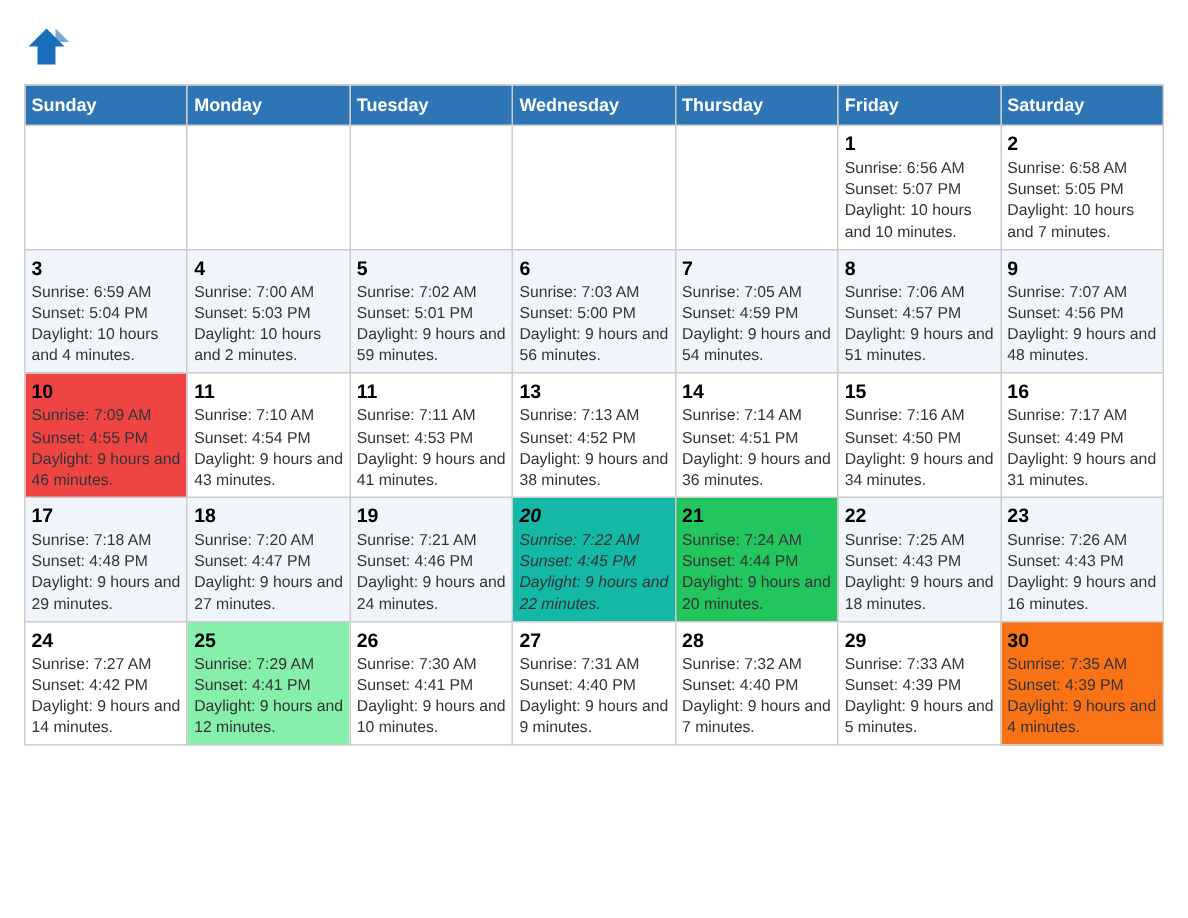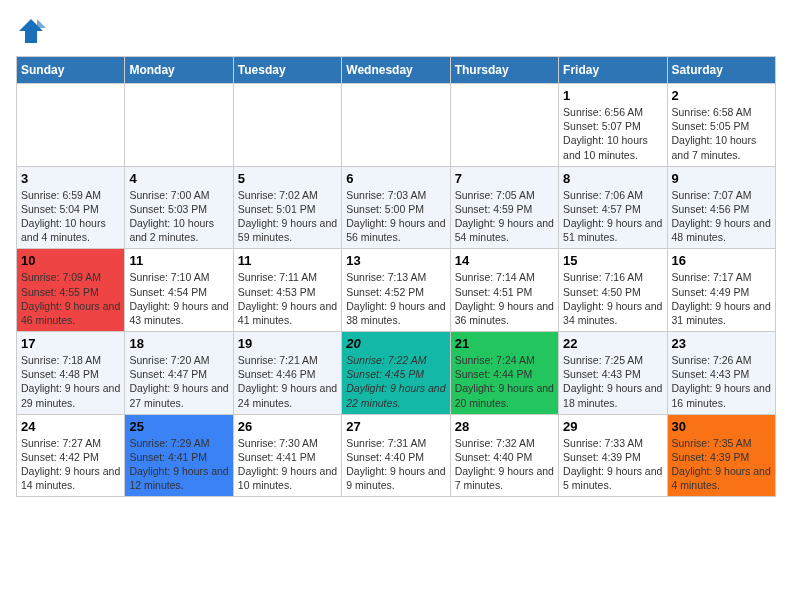--- a/index.html
+++ b/index.html
@@ -222,21 +222,21 @@
         <td style="background: rgb(240, 245, 251);">
           <span class="day-number">23</span>
           <div class="day-info">Sunrise: 7:26 AM<br>Sunset: 4:43 PM<br>Daylight: 9 hours and 16 minutes.</div>
         </td>
       </tr>
       <tr>
         <td style="background: rgb(255, 255, 255); margin-left: 19px;">
           <span class="day-number">24</span>
           <div class="day-info">Sunrise: 7:27 AM<br>Sunset: 4:42 PM<br>Daylight: 9 hours and 14 minutes.</div>
         </td>
-        <td style="background: #3b82f6;">
+        <td style="background: #86efac;">
           <span class="day-number">25</span>
           <div class="day-info">Sunrise: 7:29 AM<br>Sunset: 4:41 PM<br>Daylight: 9 hours and 12 minutes.</div>
         </td>
         <td style="background: rgb(255, 255, 255); margin-top: 40px;">
           <span class="day-number">26</span>
           <div class="day-info">Sunrise: 7:30 AM<br>Sunset: 4:41 PM<br>Daylight: 9 hours and 10 minutes.</div>
         </td>
         <td style="background: rgb(255, 255, 255);">
           <span class="day-number">27</span>
           <div class="day-info">Sunrise: 7:31 AM<br>Sunset: 4:40 PM<br>Daylight: 9 hours and 9 minutes.</div>

